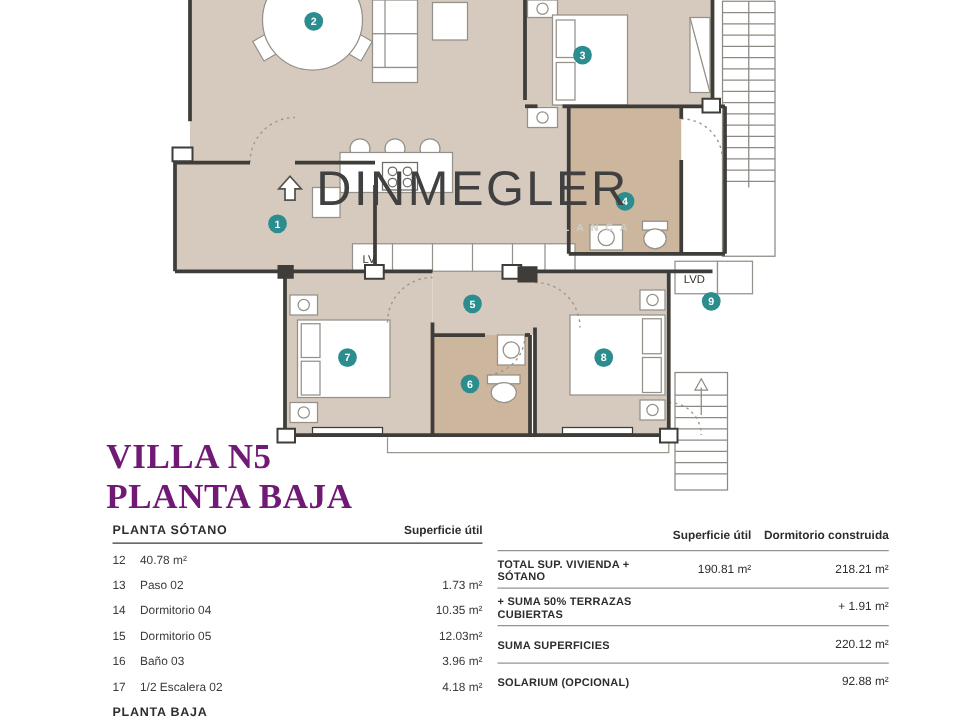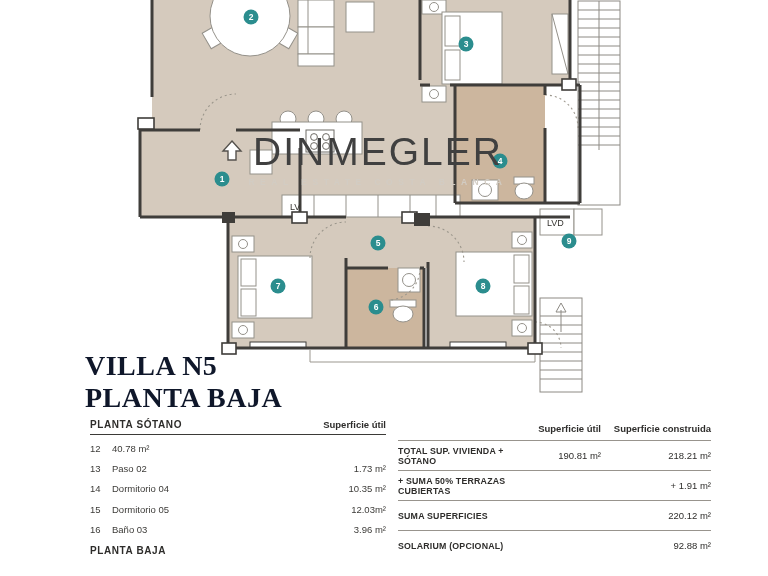--- a/index.html
+++ b/index.html
@@ -22,21 +22,21 @@
   }
   .watermark .brand{
     font-size:39px;font-weight:400;letter-spacing:2px;color:#404040;line-height:1;
   }
   .watermark .tagline{
     margin-top:6px;font-size:8.5px;letter-spacing:5.5px;color:#d2ccc3;font-weight:700;
   }
   .title{
     position:absolute;left:85px;top:350px;z-index:4;
     font-family:"Liberation Serif", serif;font-weight:700;font-size:28px;
-    letter-spacing:0.5px;color:#0f172a;line-height:1.13;
+    letter-spacing:0.5px;color:#701a75;line-height:1.13;
   }
   
   .tbl-sotano{position:absolute;left:90px;top:419px;width:296px;z-index:4;}
   .ts-head{display:flex;justify-content:space-between;align-items:flex-end;}
   .ts-head .sec{font-size:10px;font-weight:700;letter-spacing:0.6px;}
   .ts-head .col{font-size:9.5px;font-weight:700;}
   .ts-rule{border:none;border-top:1.6px solid #3b3a37;margin:4px 0 3px 0;}
   .ts-row{display:flex;align-items:flex-end;font-size:9.5px;color:#3c3b38;padding:4.7px 0;}
   .ts-row .num{width:22px;}
   .ts-row .nm{flex:1;}
@@ -346,29 +346,34 @@
   <div class="ts-row">
     <span class="num">15</span>
     <span class="nm">Dormitorio 05</span>
     <span class="val">12.03m²</span>
   </div>
   <div class="ts-row">
     <span class="num">16</span>
     <span class="nm">Baño 03</span>
     <span class="val">3.96 m²</span>
   </div>
+  <div class="ts-row">
+    <span class="num">17</span>
+    <span class="nm">1/2 Escalera 02</span>
+    <span class="val">4.18 m²</span>
+  </div>
   <div class="ts-foot">PLANTA BAJA</div>
 
 </div>
 
 <div class="tbl-res">
   <div class="tr-grid tr-head">
     <span class="lbl"></span>
     <span class="u">Superficie útil</span>
-    <span class="c">Superficie construida</span>
+    <span class="c">Dormitorio construida</span>
   </div>
   <div class="tr-grid tr-row">
     <span class="lbl">TOTAL SUP. VIVIENDA + SÓTANO</span>
     <span class="u">190.81 m²</span>
     <span class="c">218.21 m²</span>
   </div>
   <div class="tr-grid tr-row">
     <span class="lbl">+ SUMA 50% TERRAZAS CUBIERTAS</span>
     <span class="u"></span>
     <span class="c">+ 1.91 m²</span>

